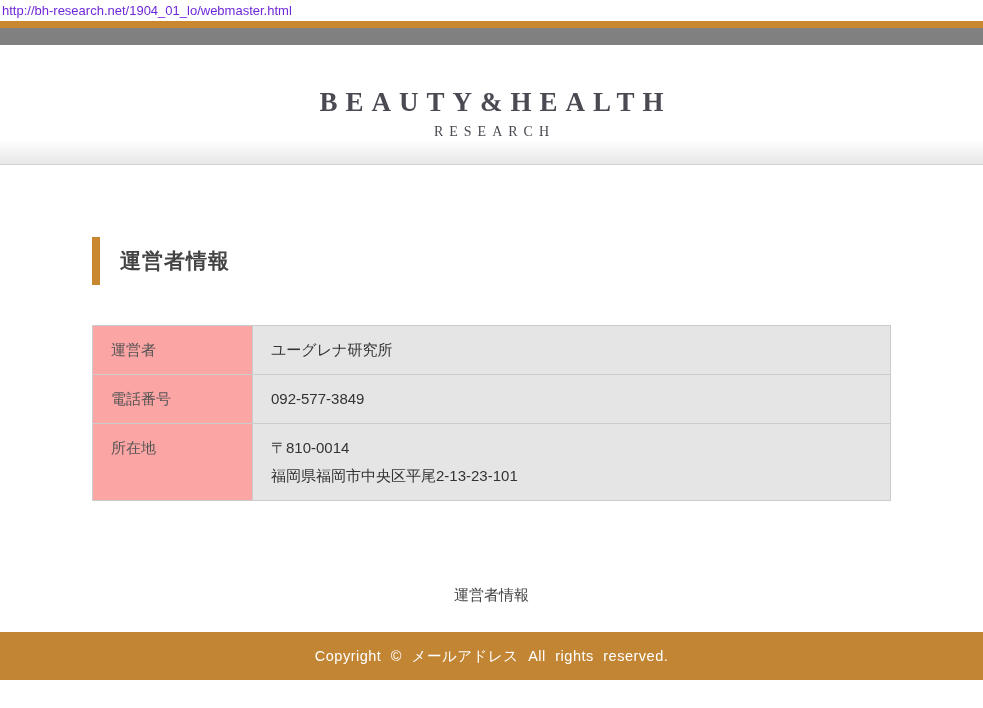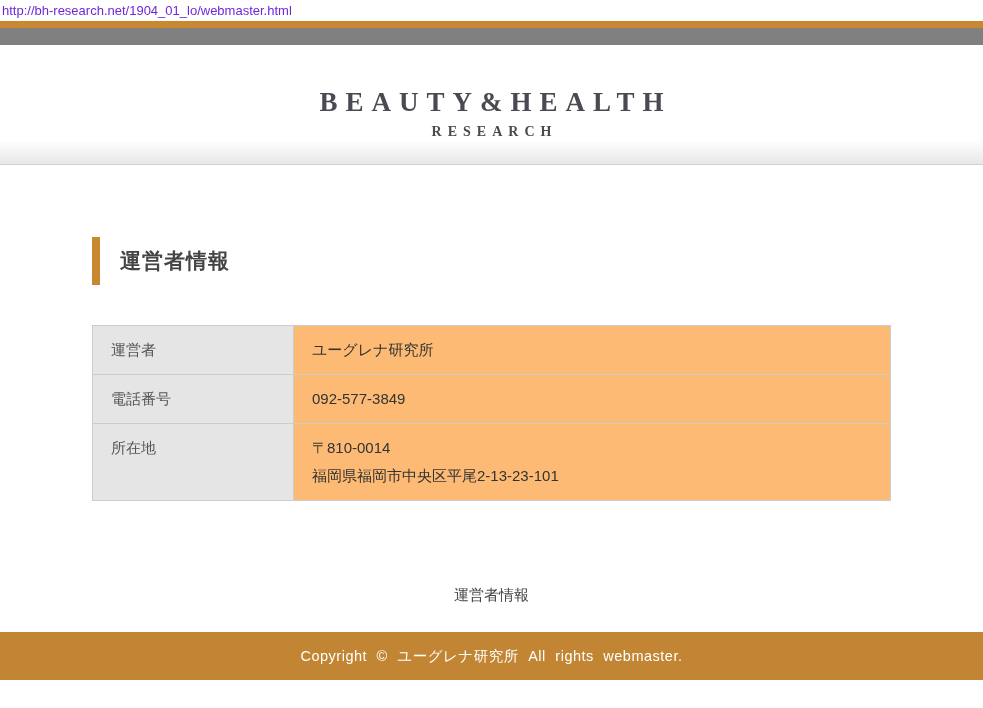--- a/index.html
+++ b/index.html
@@ -43,21 +43,20 @@
     line-height: 1.1;
   }
   .logo-subtitle {
     font-family: "Liberation Serif", serif;
     font-size: 14px;
     letter-spacing: 6px;
     margin-left: 6px;
     margin-top: 6px;
     color: #4a4a52;
     line-height: 1.1;
-    font-weight: bold;
   }
 
   
   .section-heading {
     margin: 72px 0 0 92px;
     display: flex;
     align-items: center;
     height: 48px;
   }
   .accent-bar {
@@ -83,25 +82,25 @@
   .info-table th, .info-table td {
     border: 1px solid #ccc;
     font-size: 15px;
     font-weight: normal;
     text-align: left;
     vertical-align: top;
     padding: 10px 18px;
     line-height: 28px;
   }
   .info-table th {
-    background: #e5e5e5;
-    width: 201px;
+    background: #fca5a5;
+    width: 160px;
     color: #555;
   }
-  .info-table td { color: #333; background: #fdba74; }
+  .info-table td { color: #333; background: #e5e5e5; }
 
   
   .footer-nav {
     margin-top: 85px;
     text-align: center;
     font-size: 15px;
   }
   .footer-nav .footer-link {
     color: #444;
     cursor: pointer;
@@ -160,14 +159,14 @@
     </tbody>
   </table>
 
 </div>
 
 <div class="footer-nav">
   <span class="footer-link">運営者情報</span>
 </div>
 
 <div class="copyright-bar">
-  <span>Copyright © ユーグレナ研究所 All rights webmaster.</span>
+  <span>Copyright © メールアドレス All rights reserved.</span>
 </div>
 
 </body></html>

